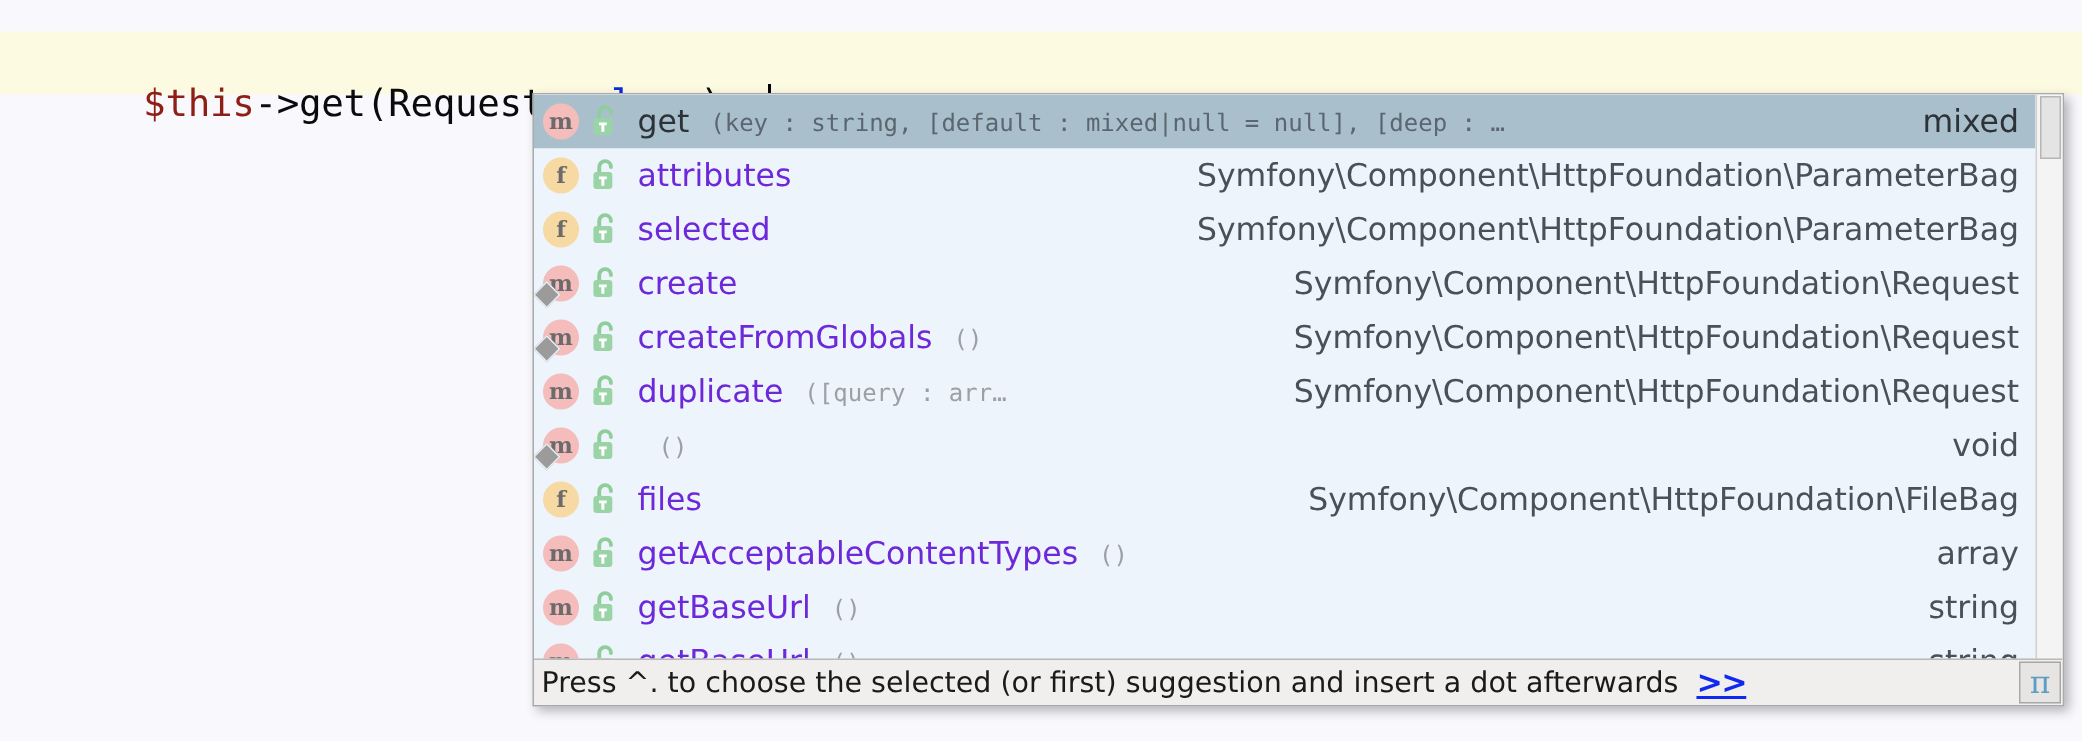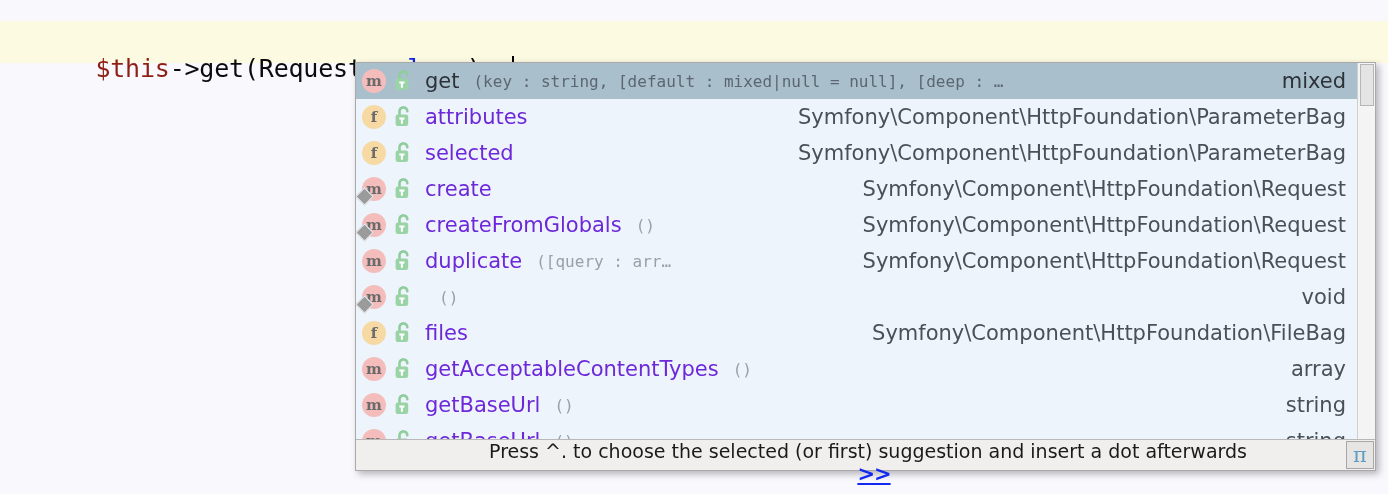--- a/index.html
+++ b/index.html
@@ -195,21 +195,20 @@
     left: 0;
     bottom: 0;
     width: 1019px;
     height: 31px;
     background: #f0efee;
     border-top: 1px solid #b8b8b8;
     box-sizing: border-box;
     display: flex;
     align-items: center;
     padding-left: 5px;
-    flex-direction: column;
   }
   #hint-text {
     font-family: "DejaVu Sans", sans-serif;
     font-size: 19px;
     color: #1a1a1a;
     white-space: pre;
   }
   #hint-more {
     font-family: "DejaVu Sans", sans-serif;
     font-size: 21px;

